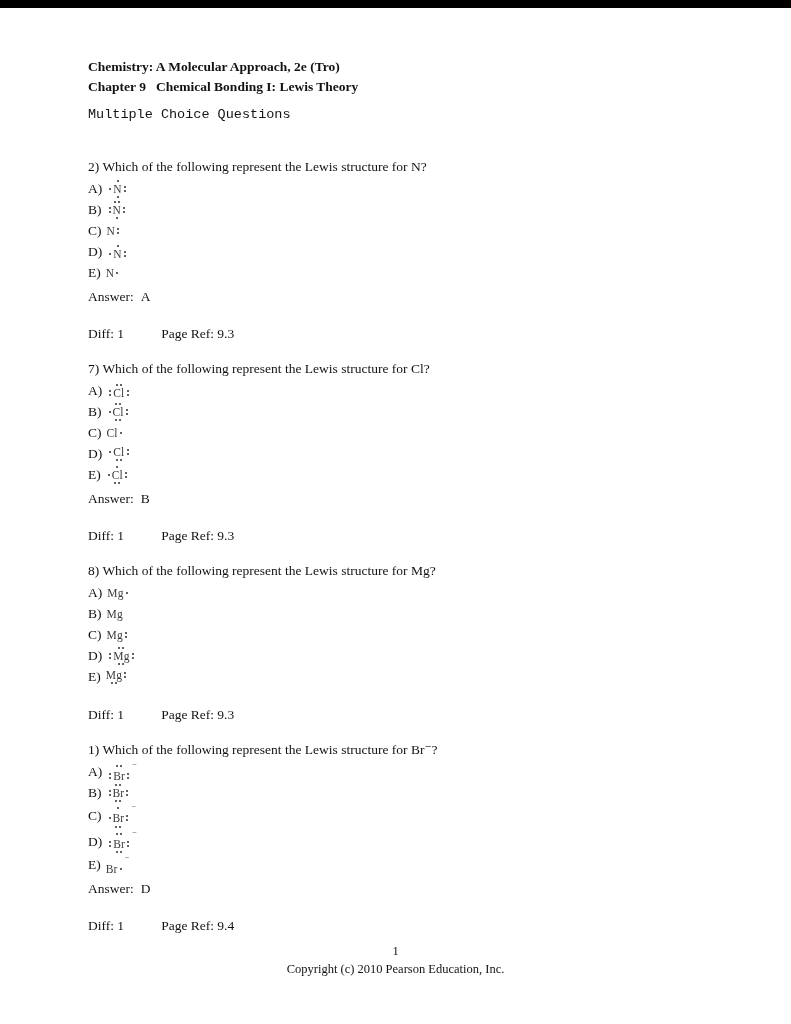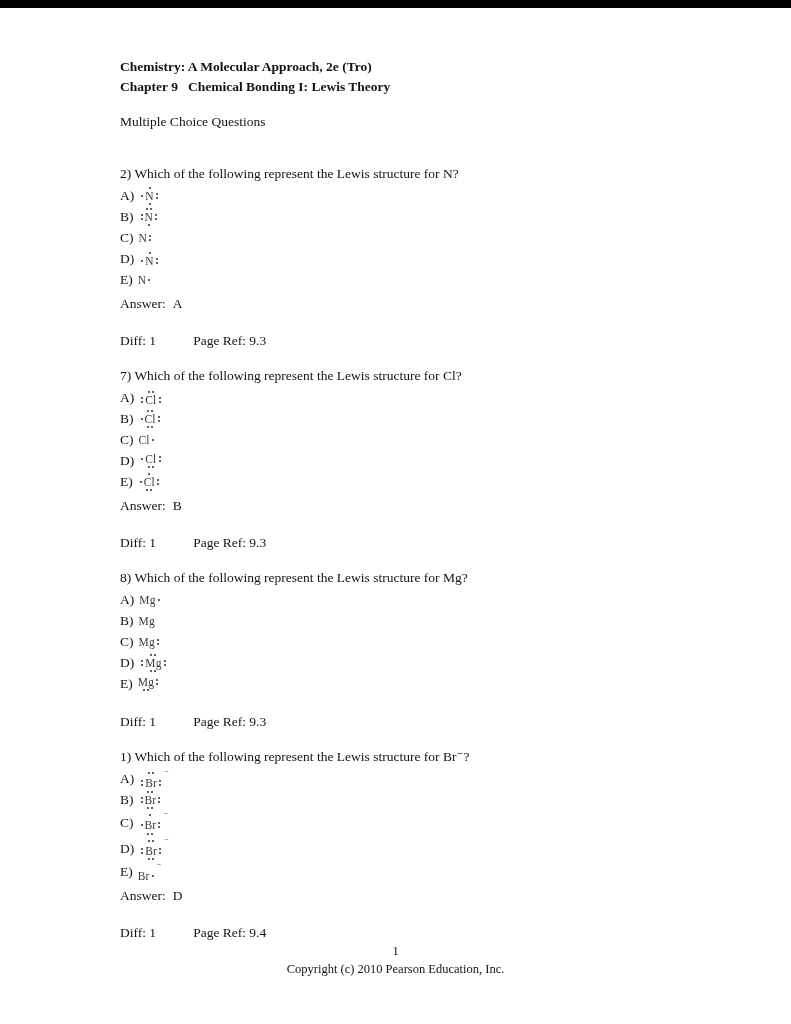--- a/index.html
+++ b/index.html
@@ -9,23 +9,23 @@
     height:1024px;
     background:#ffffff;
     overflow:hidden;
     font-family:"Liberation Serif","DejaVu Serif",serif;
     font-size:13.5px;
     color:#131313;
   }
   .scan-bar{
     position:absolute;top:0;left:0;width:791px;height:8px;background:#000;
   }
-  .content{padding:57px 60px 0 120px;}
+  .content{padding:57px 60px 0 88px;}
   .doc-title{font-weight:bold;line-height:20px;white-space:pre;}
-  .section{margin-top:15px;line-height:20px;margin-bottom:33px;}
+  .section{margin-top:8px;line-height:20px;margin-bottom:33px;font-family:Liberation Mono, monospace;}
   .question{margin-bottom:17px;}
   .qtext{line-height:18px;margin-bottom:3px;white-space:pre;}
   .opt{display:flex;align-items:center;min-height:20px;margin:1px 0;}
   .olabel{margin-right:4px;line-height:18px;}
   
   .lewis{
     display:inline-grid;
     grid-template-columns:auto auto auto auto;
     grid-template-rows:auto auto auto;
     align-items:center;justify-items:center;

